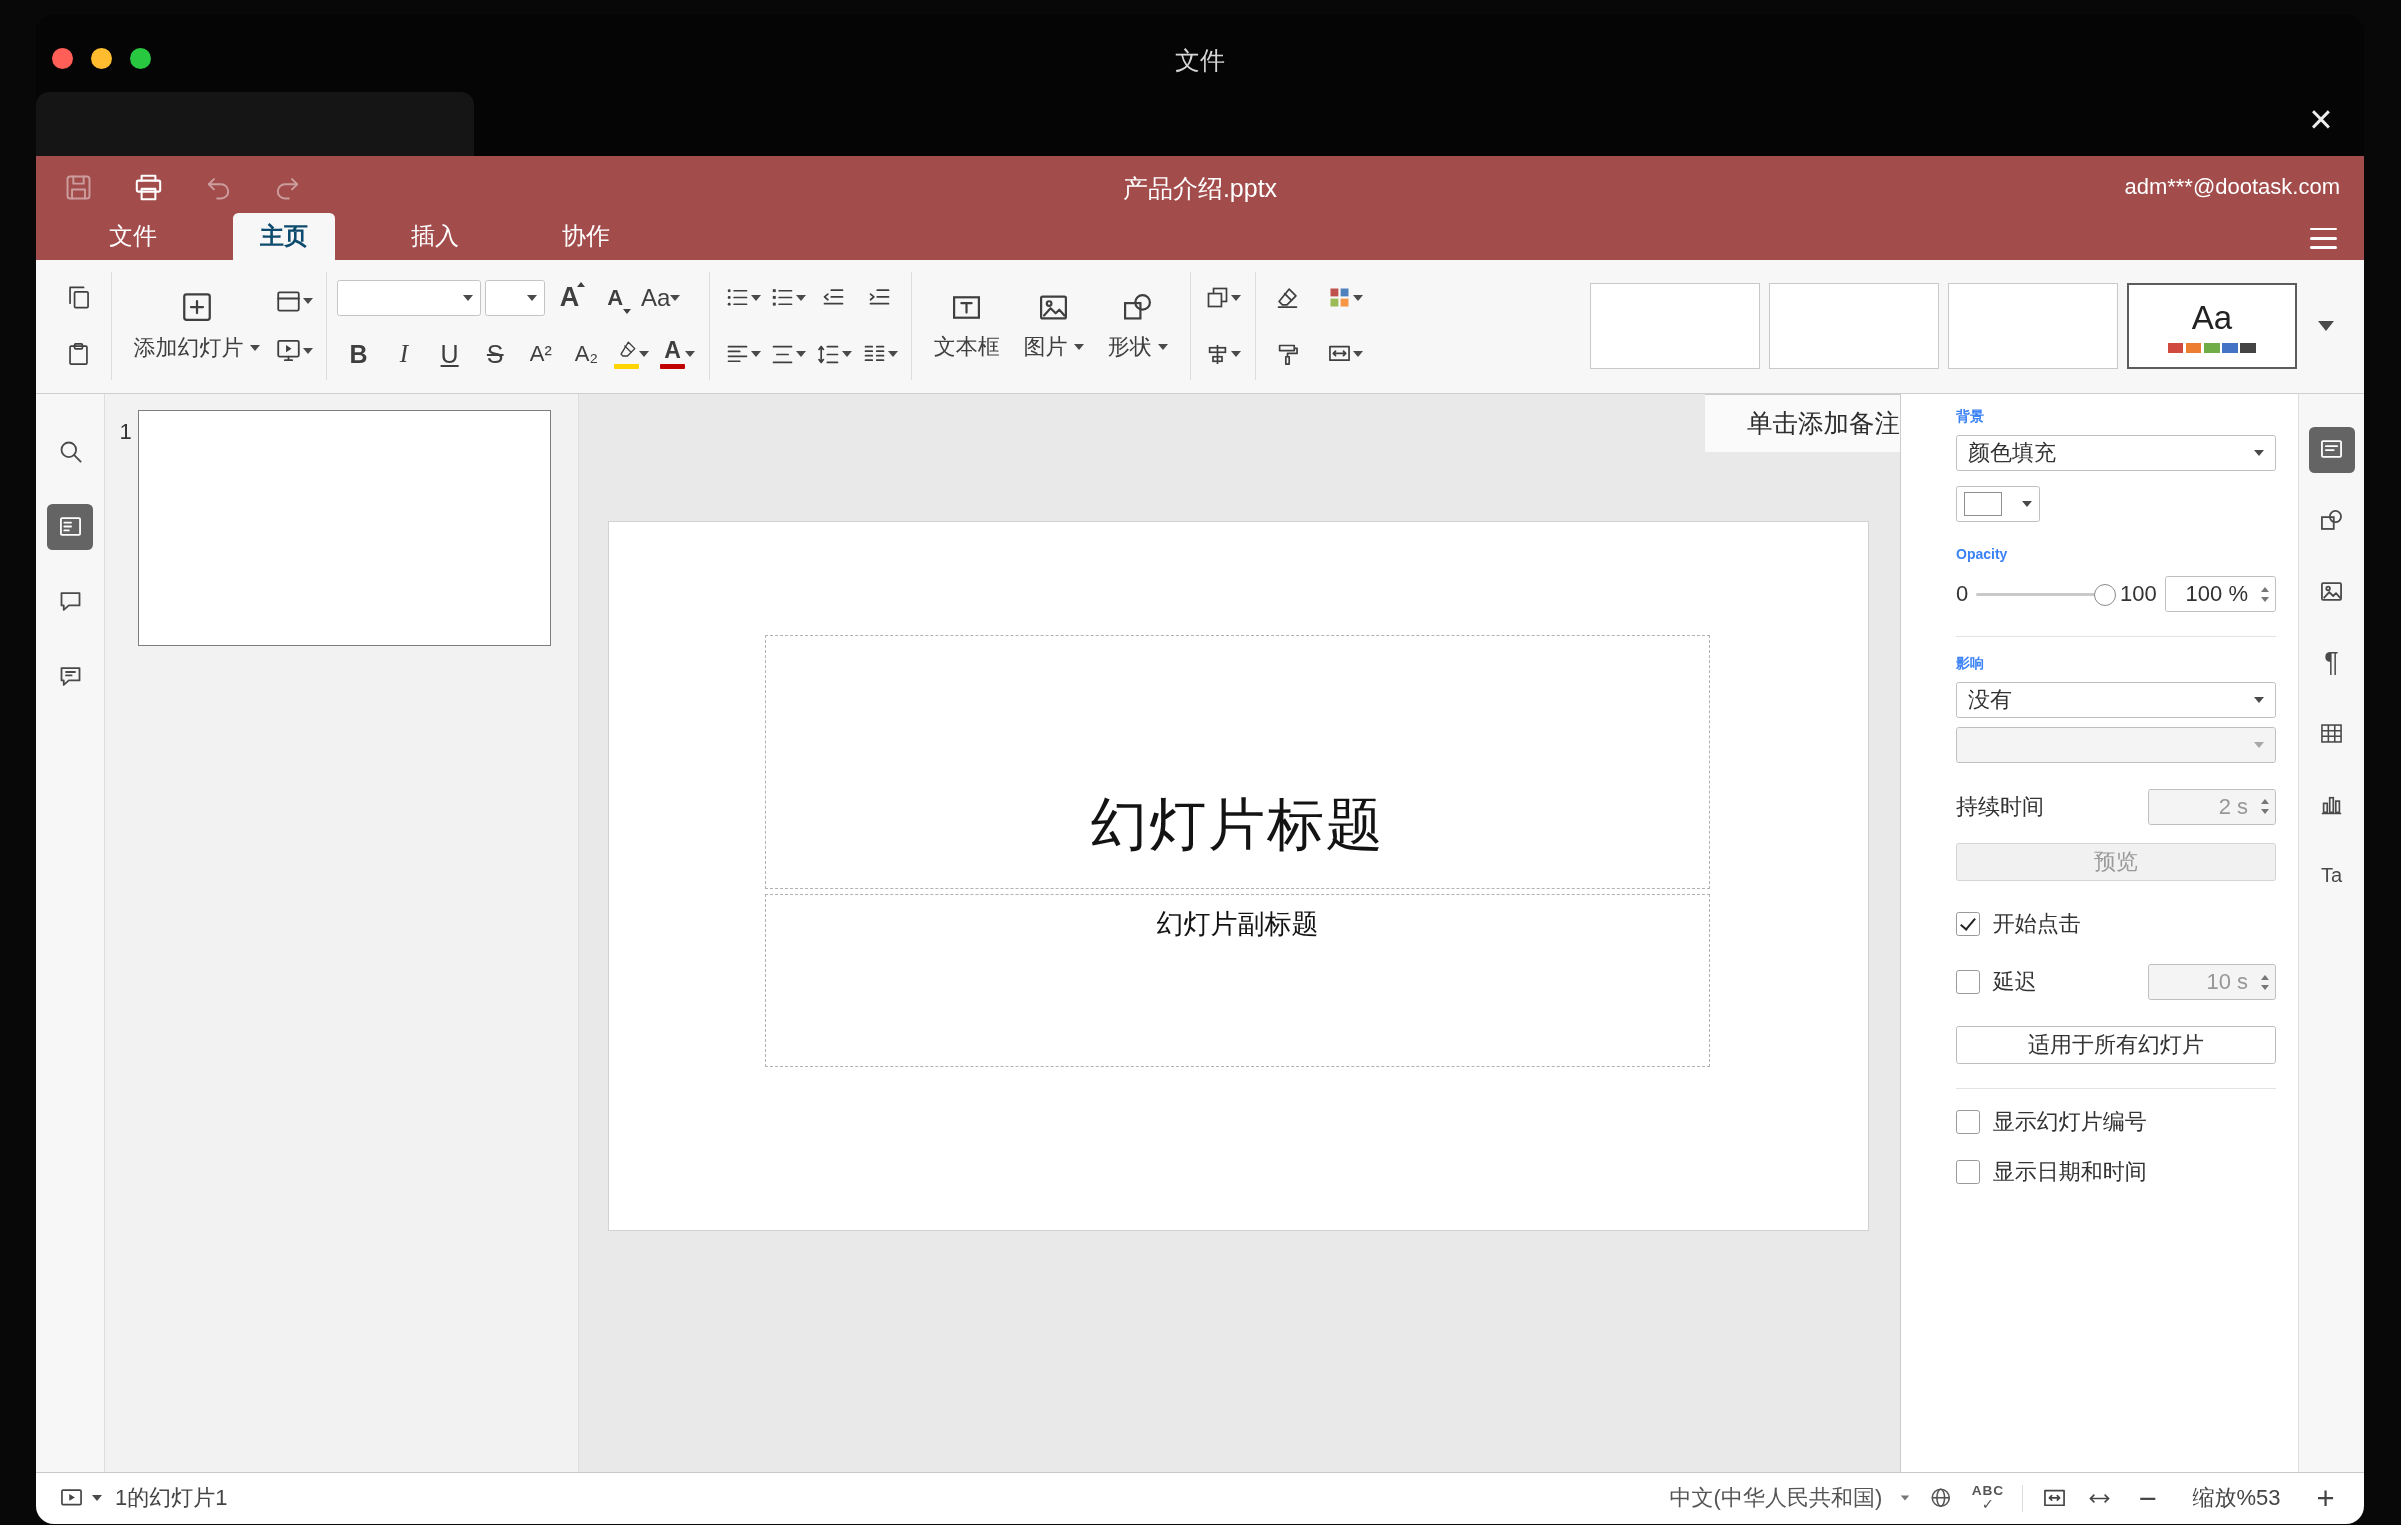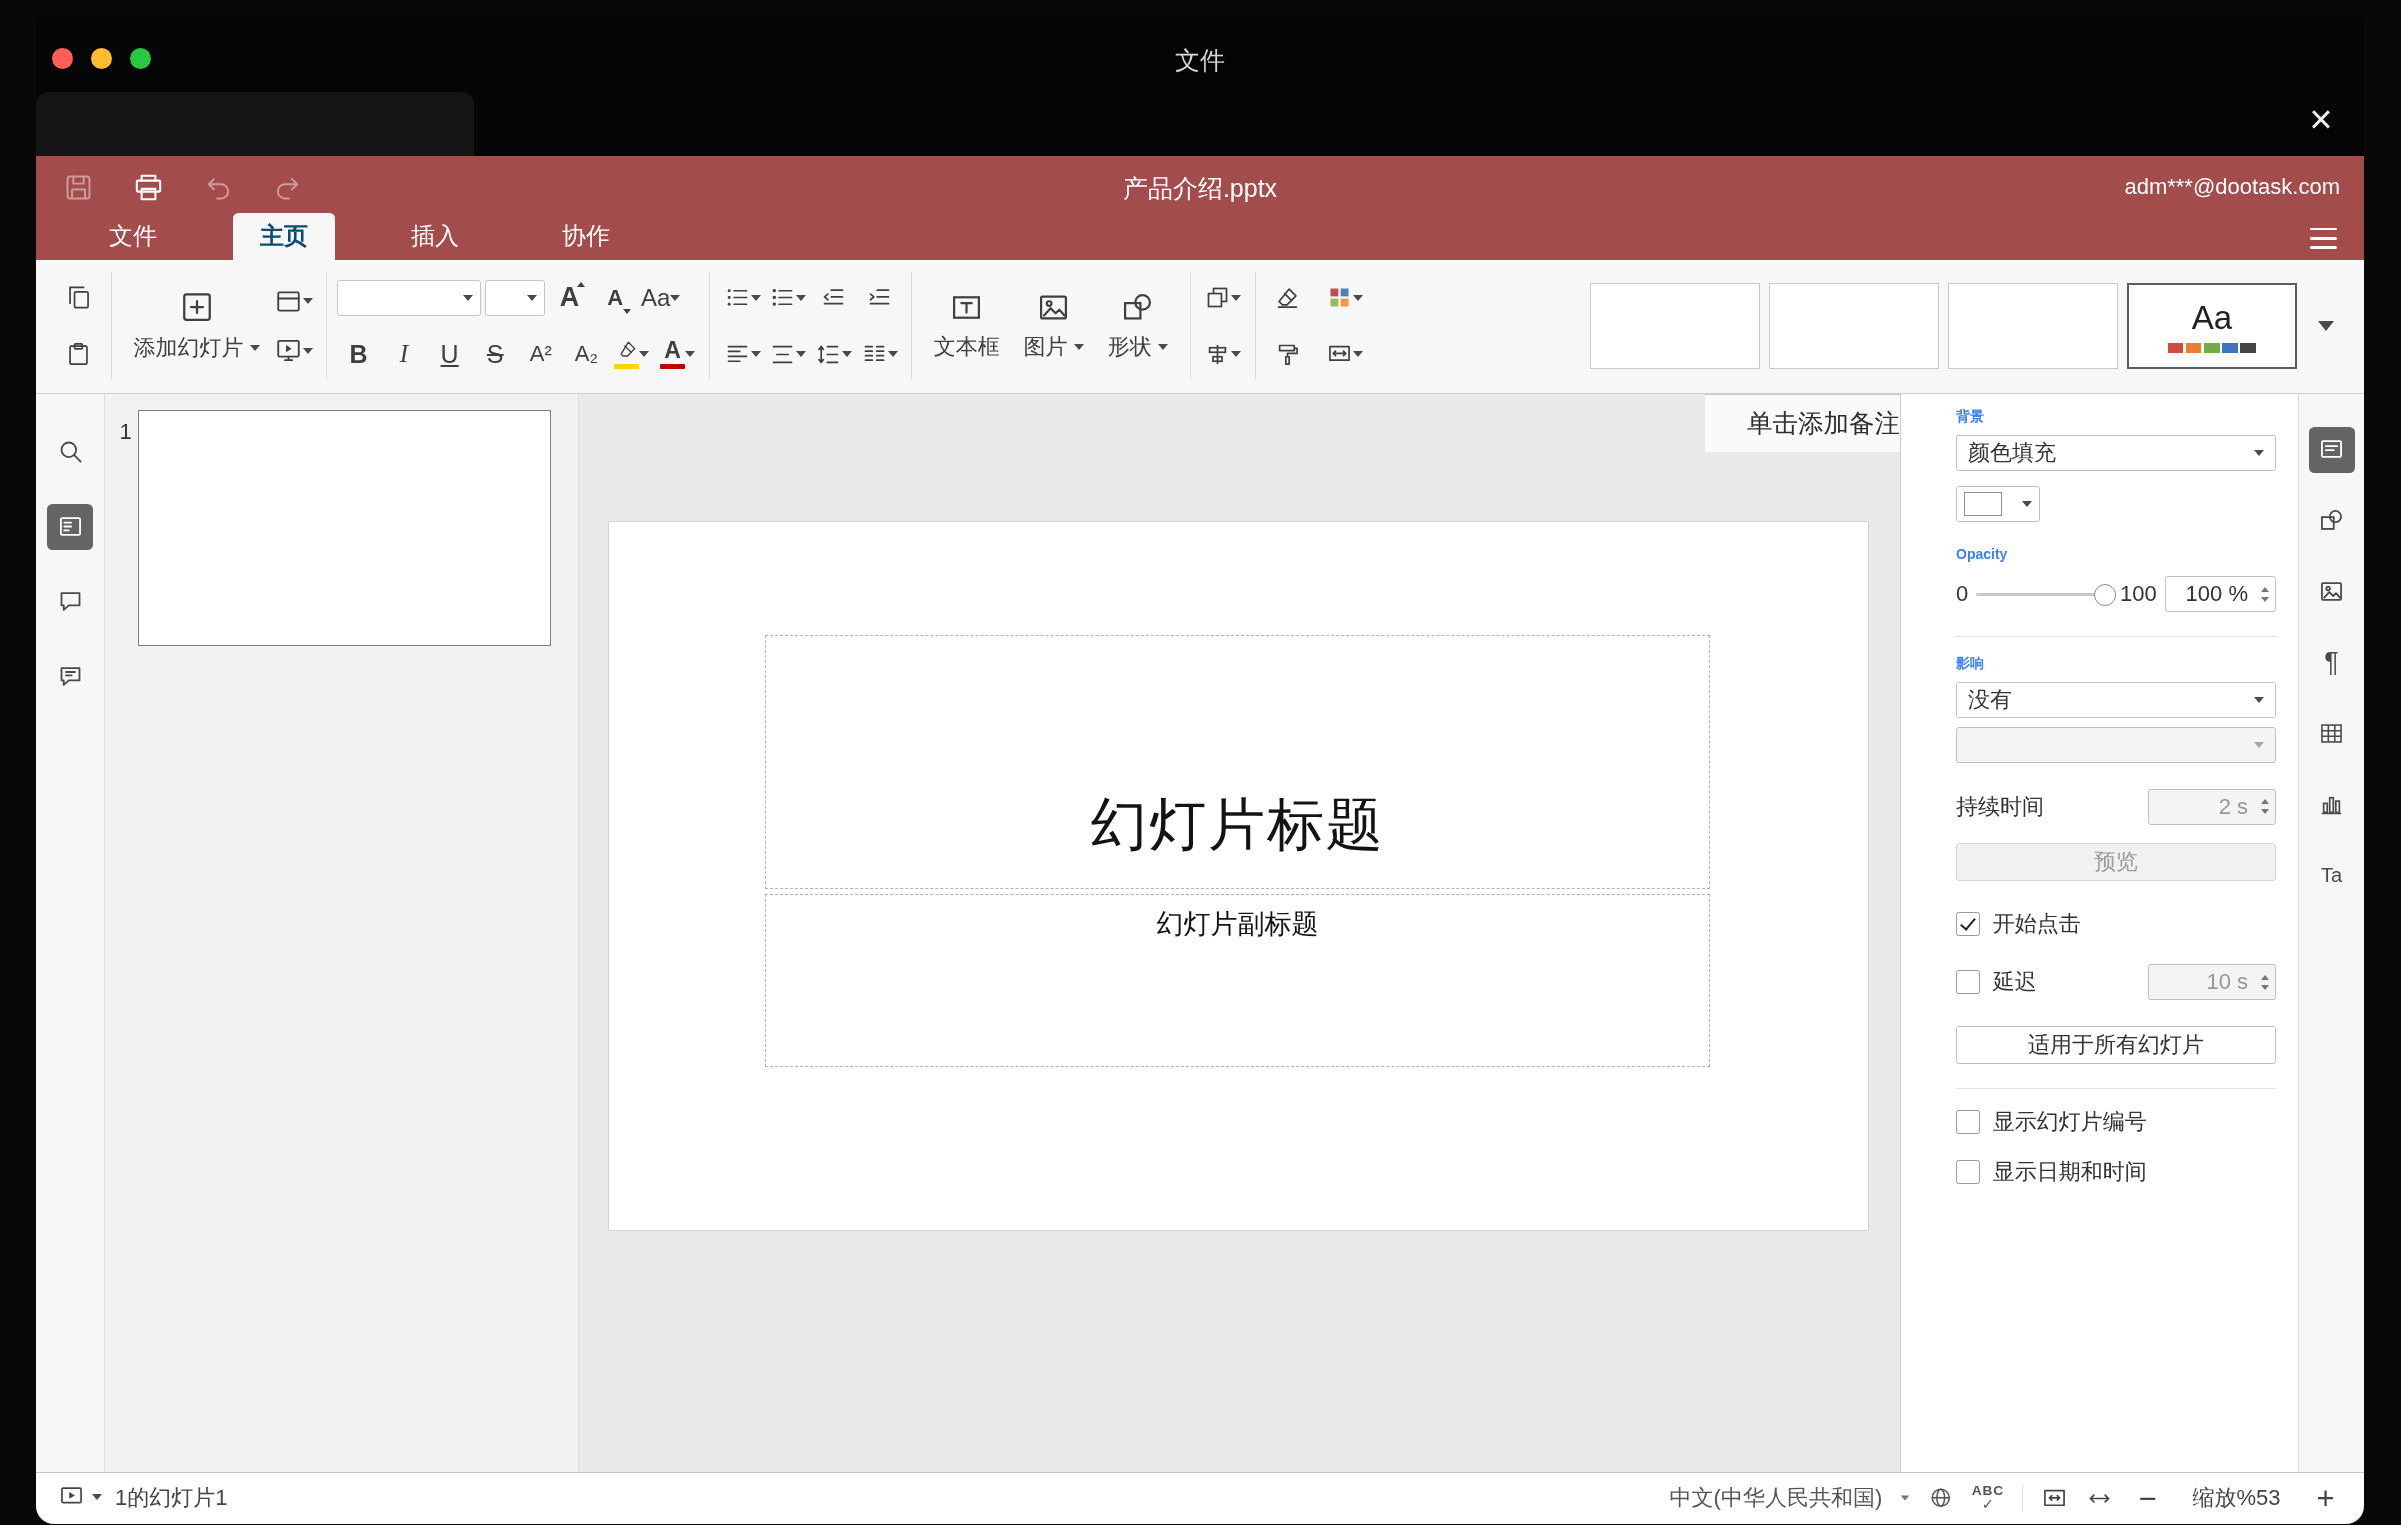--- a/index.html
+++ b/index.html
@@ -120,21 +120,21 @@
   .chkrow{display:flex;align-items:center;gap:12.8px;margin-top:20px;cursor:default}
   .chkrow.first{margin-top:28px}
   .chk{width:24px;height:24px;border:0.9px solid #9a9a9a;border-radius:2.7px;background:#fff;position:relative;flex:0 0 auto}
   .chk.checked::after{content:"";position:absolute;left:7.3px;top:1.8px;width:6.4px;height:12.8px;border-right:2.7px solid #222;border-bottom:2.7px solid #222;transform:rotate(40deg)}
 
   .rstrip{width:66px;background:#f7f7f7;border-left:0.9px solid #dedede;display:flex;flex-direction:column;align-items:center;padding-top:33px;gap:25px;color:#4a4a4a}
   .rstrip .glyph{font-size:27px;color:#4a4a4a}
 
   
   .statusbar{height:52px;background:#fff;border-top:0.9px solid #c9c9c9;display:flex;align-items:center;padding:0 22px;font-size:22px;color:#444;flex:0 0 auto}
-  .sb-left{display:flex;align-items:flex-start;gap:12.8px}
+  .sb-left{display:flex;align-items:center;gap:12.8px}
   .sb-right{margin-left:auto;display:flex;align-items:center;gap:18px}
   .sb-sep{width:0.9px;height:27px;background:#dcdcdc}
   .sb-zoom{min-width:109px;text-align:center}
   .sb-btn{font-size:31px;line-height:27px;width:33px;text-align:center;color:#444}
   .spell{display:flex;flex-direction:column;align-items:center;line-height:1;color:#555}
   .spell .abc{font-size:13.7px;font-weight:700;letter-spacing:0.9px}
   .spell .ck{font-size:14.6px;margin-top:-0.9px}
   .langchev{border-top-color:#777;transform:scale(.85)}
 </style>
 </head>

